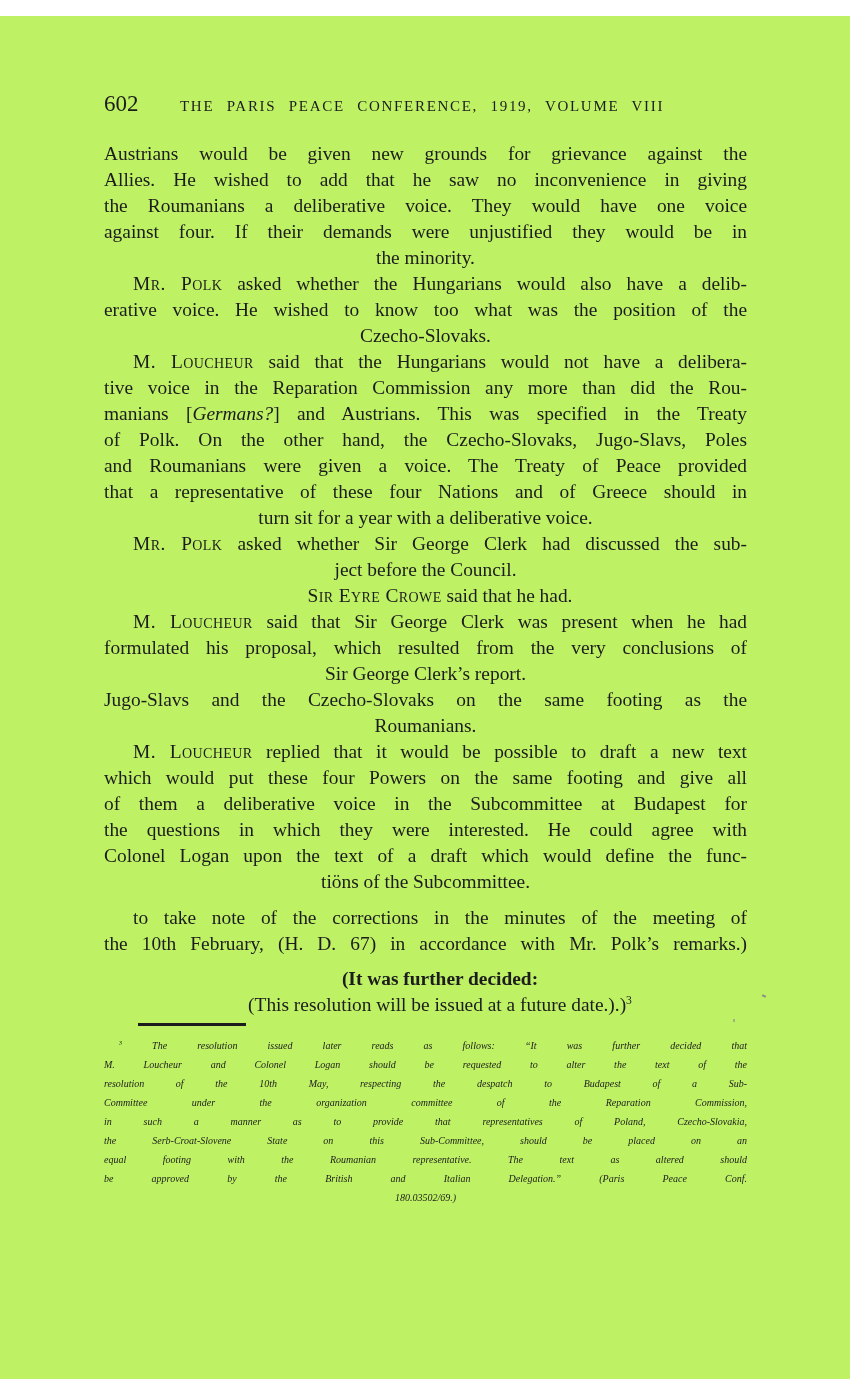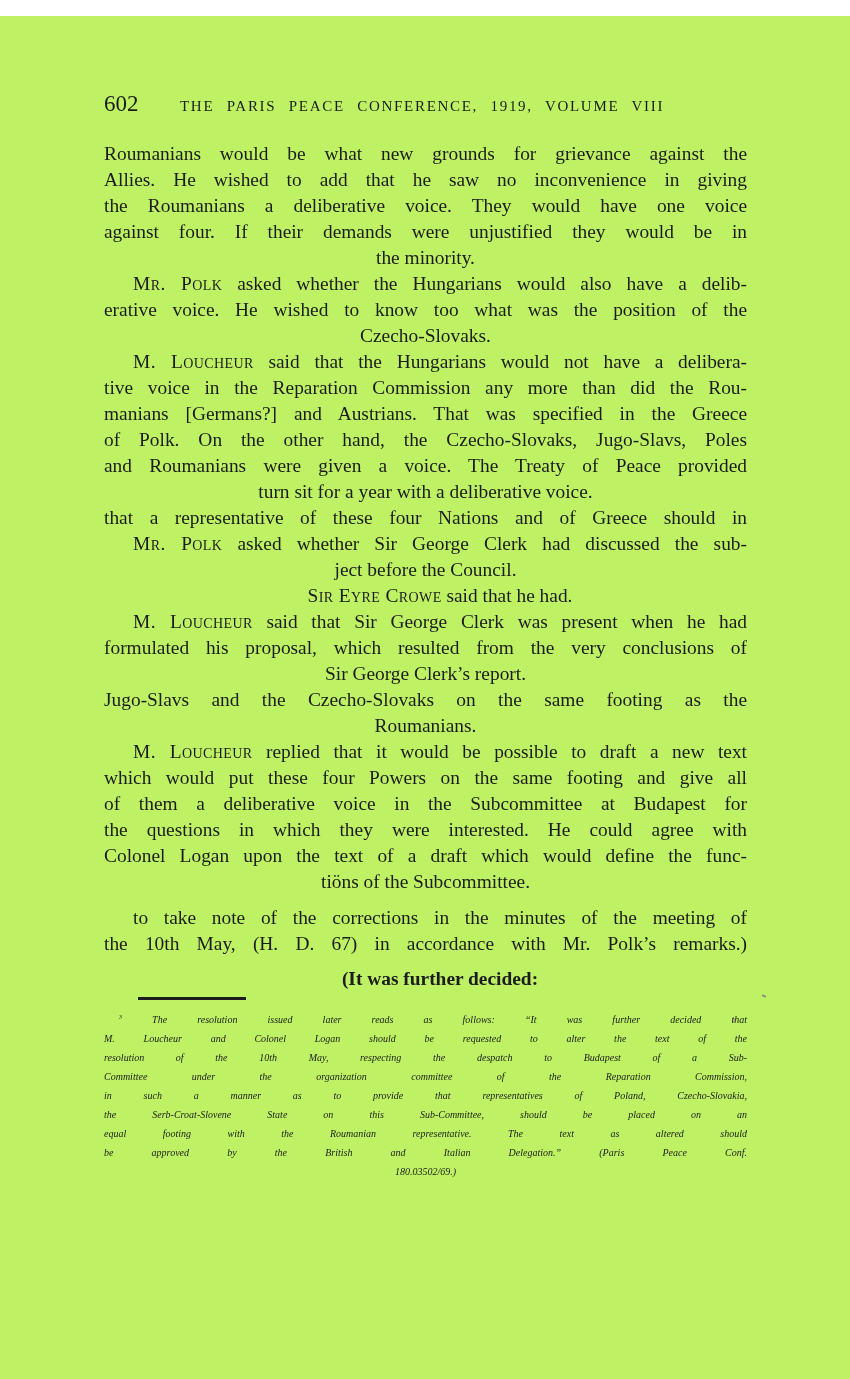--- a/index.html
+++ b/index.html
@@ -17,71 +17,72 @@
   .pagenum{font-size:23px;line-height:24px;width:76px;flex:0 0 76px;}
   .head-title{font-size:15px;line-height:24px;letter-spacing:1.7px;word-spacing:7px;white-space:nowrap;}
   .bodyblock{}
   .bline{font-size:19.4px;line-height:26px;}
   .fline{font-size:10px;line-height:19px;font-style:italic;}
   .just{text-align:justify;text-align-last:justify;}
   .left{text-align:center;}
   .ind{padding-left:29px;}
   .find{padding-left:15px;}
   .smallcaps{font-variant:small-caps;letter-spacing:0.4px;}
-  .italic{}
+  .italic{font-style:italic;}
   .sup{vertical-align:super;font-size:60%;line-height:0;}
   .fn-rule{width:108px;height:3px;background:#1c1c1c;margin:5px 0 10px 34px;}
   .speck{position:absolute;background:#8a8a8a;}
   .speck1{left:762px;top:979px;width:4px;height:2px;transform:rotate(28deg);}
   .speck2{left:733px;top:1003px;width:2px;height:3px;opacity:.6;}
 </style>
 </head>
 <body>
 
 <div class="page">
   <div class="column">
 
     <div class="running-head">
       <div class="pagenum">602</div>
       <div class="head-title">THE PARIS PEACE CONFERENCE, 1919, VOLUME VIII</div>
     </div>
 
     <div class="bodyblock">
-        <div class="bline just"><span>Roumanians would be what new grounds for grievance against the</span></div>
+        <div class="bline just"><span>Austrians would be given new grounds for grievance against the</span></div>
         <div class="bline just"><span>Allies. He wished to add that he saw no inconvenience in giving</span></div>
         <div class="bline just"><span>the Roumanians a deliberative voice. They would have one voice</span></div>
         <div class="bline just"><span>against four. If their demands were unjustified they would be in</span></div>
         <div class="bline left"><span>the minority.</span></div>
         <div class="bline just ind"><span class="smallcaps">Mr. Polk</span><span> asked whether the Hungarians would also have a delib-</span></div>
         <div class="bline just"><span>erative voice. He wished to know too what was the position of the</span></div>
         <div class="bline left"><span>Czecho-Slovaks.</span></div>
         <div class="bline just ind"><span class="smallcaps">M. Loucheur</span><span> said that the Hungarians would not have a delibera-</span></div>
         <div class="bline just"><span>tive voice in the Reparation Commission any more than did the Rou-</span></div>
-        <div class="bline just"><span>manians [</span><span class="italic">Germans?</span><span>] and Austrians. That was specified in the Greece</span></div>
+        <div class="bline just"><span>manians [</span><span class="italic">Germans?</span><span>] and Austrians. This was specified in the Treaty</span></div>
         <div class="bline just"><span>of Polk. On the other hand, the Czecho-Slovaks, Jugo-Slavs, Poles</span></div>
         <div class="bline just"><span>and Roumanians were given a voice. The Treaty of Peace provided</span></div>
+        <div class="bline just"><span>that a representative of these four Nations and of Greece should in</span></div>
         <div class="bline left"><span>turn sit for a year with a deliberative voice.</span></div>
-        <div class="bline just"><span>that a representative of these four Nations and of Greece should in</span></div>
         <div class="bline just ind"><span class="smallcaps">Mr. Polk</span><span> asked whether Sir George Clerk had discussed the sub-</span></div>
         <div class="bline left"><span>ject before the Council.</span></div>
         <div class="bline left ind"><span class="smallcaps">Sir Eyre Crowe</span><span> said that he had.</span></div>
         <div class="bline just ind"><span class="smallcaps">M. Loucheur</span><span> said that Sir George Clerk was present when he had</span></div>
         <div class="bline just"><span>formulated his proposal, which resulted from the very conclusions of</span></div>
         <div class="bline left"><span>Sir George Clerk’s report.</span></div>
         <div class="bline just"><span>Jugo-Slavs and the Czecho-Slovaks on the same footing as the</span></div>
         <div class="bline left"><span>Roumanians.</span></div>
         <div class="bline just ind"><span class="smallcaps">M. Loucheur</span><span> replied that it would be possible to draft a new text</span></div>
         <div class="bline just"><span>which would put these four Powers on the same footing and give all</span></div>
         <div class="bline just"><span>of them a deliberative voice in the Subcommittee at Budapest for</span></div>
         <div class="bline just"><span>the questions in which they were interested. He could agree with</span></div>
         <div class="bline just"><span>Colonel Logan upon the text of a draft which would define the func-</span></div>
         <div class="bline left"><span>tiöns of the Subcommittee.</span></div>
         <div class="bline just ind" style="margin-top: 10px;"><span>to take note of the corrections in the minutes of the meeting of</span></div>
-        <div class="bline just"><span>the 10th May, (H. D. 67) in accordance with Mr. Polk’s remarks.)</span></div>
+        <div class="bline just"><span>the 10th February, (H. D. 67) in accordance with Mr. Polk’s remarks.)</span></div>
         <div class="bline left ind" style="margin-top: 9px; font-weight: bold;"><span>(It was further decided:</span></div>
+        <div class="bline left ind"><span>(This resolution will be issued at a future date.).)</span><span class="sup">3</span></div>
       </div>
 
     <div class="fn-rule"></div>
 
     <div class="footnoteblock">
         <div class="fline just find"><span class="sup">3</span><span> The resolution issued later reads as follows: “It was further decided that</span></div>
         <div class="fline just"><span>M. Loucheur and Colonel Logan should be requested to alter the text of the</span></div>
         <div class="fline just"><span>resolution of the 10th May, respecting the despatch to Budapest of a Sub-</span></div>
         <div class="fline just"><span>Committee under the organization committee of the Reparation Commission,</span></div>
         <div class="fline just"><span>in such a manner as to provide that representatives of Poland, Czecho-Slovakia,</span></div>

